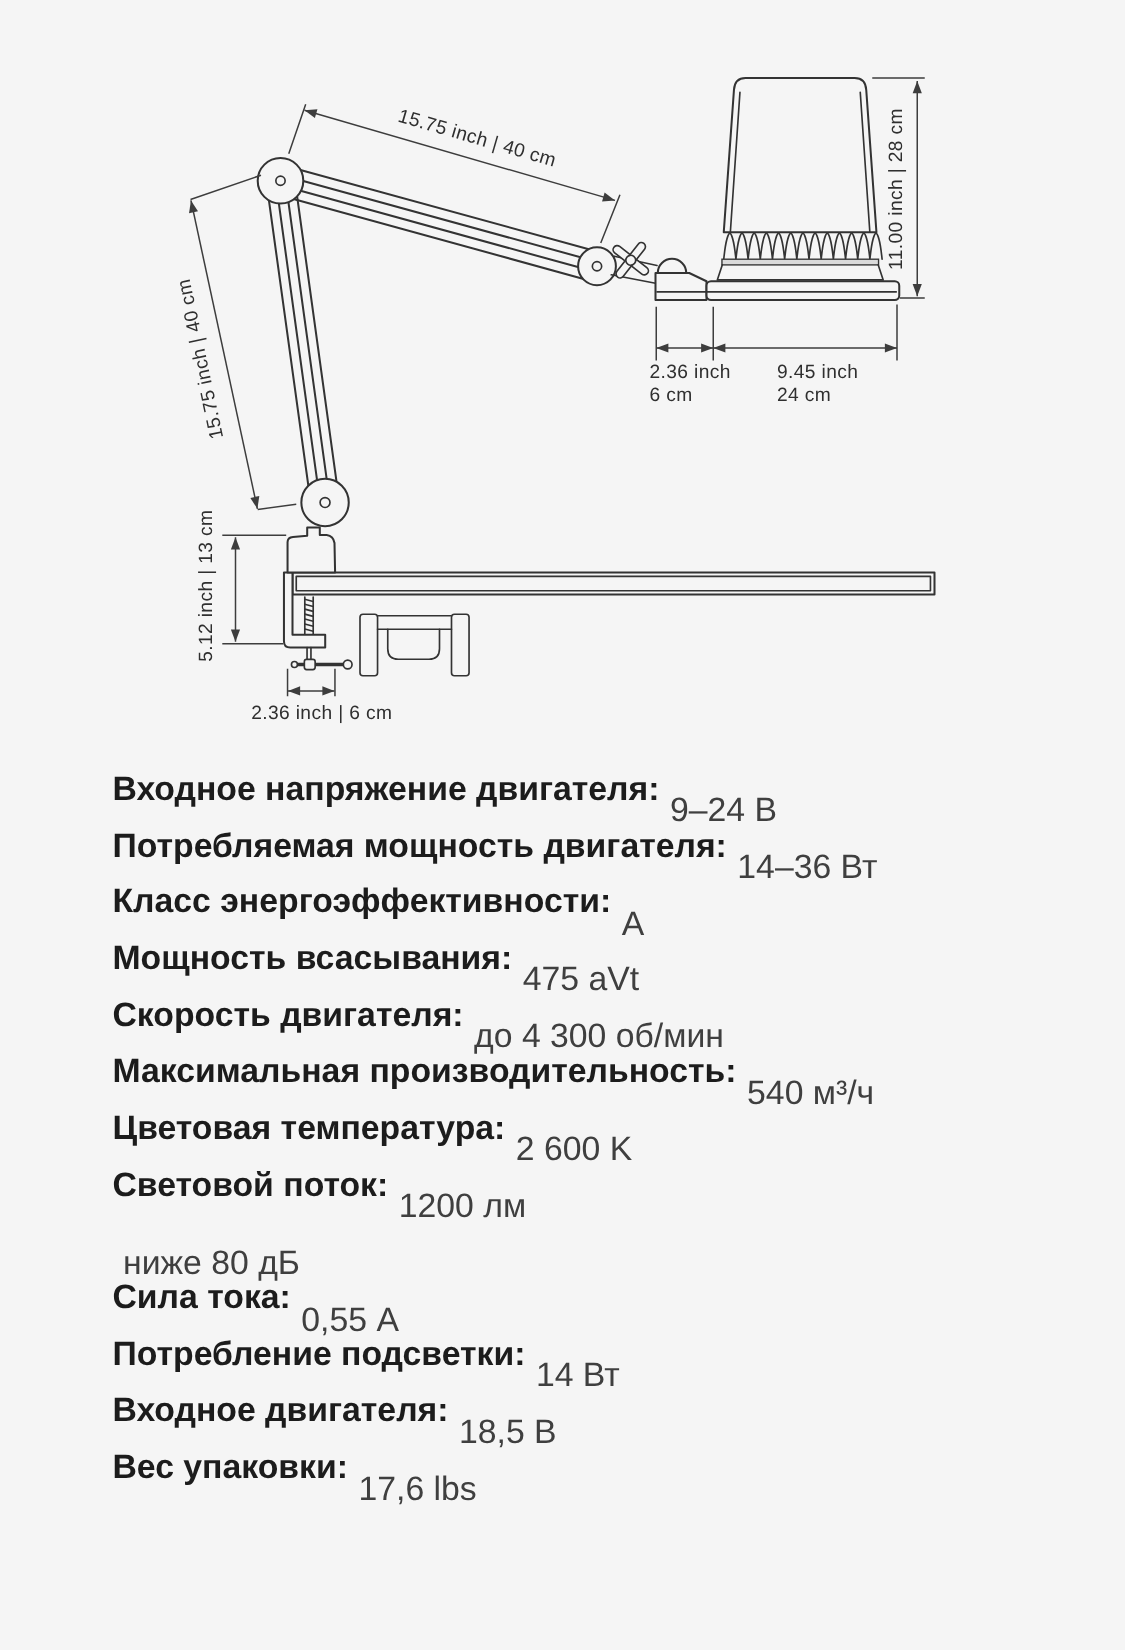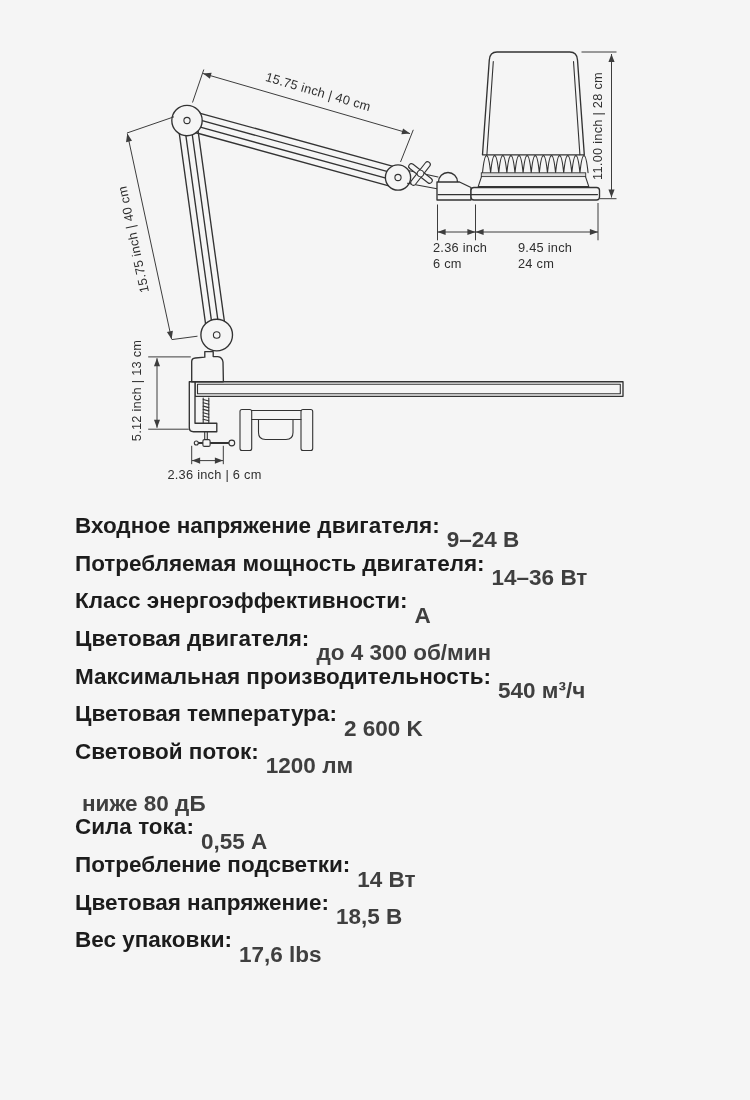--- a/index.html
+++ b/index.html
@@ -14,21 +14,21 @@
   .stf{stroke:var(--line,#333);stroke-width:1.35;fill:var(--background,#f5f5f5);stroke-linejoin:round;}
   .thin{stroke-width:1.1;}
   .hb{stroke:var(--line,#333);stroke-width:2.2;stroke-linecap:round;fill:none;}
   .band{fill:var(--band,#dadada);stroke:var(--line,#333);stroke-width:.9;}
   .dl{stroke:var(--dim,#3d3d3d);stroke-width:1;fill:none;}
   .dt{font-family:"Liberation Sans",sans-serif;font-size:12.8px;fill:#2f2f2f;letter-spacing:.25px;}
   .mid{text-anchor:middle;}
   .specs{position:absolute;left:75px;top:507px;}
   .row{height:37.7px;display:flex;align-items:center;white-space:nowrap;font-size:22.5px;}
   .lbl{font-weight:700;color:var(--ink,#1c1c1c);}
-  .val{font-weight:700;color:var(--value,#3f3f3f);margin-left:7px;margin-top:29px;}
+  .val{font-weight:400;color:var(--value,#3f3f3f);margin-left:7px;margin-top:29px;}
 </style>
 </head>
 <body>
 
 <svg class="diagram" width="750" height="500" viewBox="0 0 750 500">
   <defs>
     <marker id="arr" viewBox="0 0 10 8" refX="9.5" refY="4" markerWidth="9" markerHeight="7.2" orient="auto-start-reverse">
       <path d="M9.5,4 L0.5,0.6 L0.5,7.4 Z" fill="#3d3d3d"></path>
     </marker>
   </defs>
@@ -149,21 +149,25 @@
     </div>
   <div class="row">
       <span class="lbl">Потребляемая мощность двигателя:</span>
       <span class="val">14–36 Вт</span>
     </div>
   <div class="row">
       <span class="lbl">Класс энергоэффективности:</span>
       <span class="val">А</span>
     </div>
   <div class="row">
-      <span class="lbl">Цветовая двигателя:</span>
+      <span class="lbl">Мощность всасывания:</span>
+      <span class="val">475 aVt</span>
+    </div>
+  <div class="row">
+      <span class="lbl">Скорость двигателя:</span>
       <span class="val">до 4 300 об/мин</span>
     </div>
   <div class="row">
       <span class="lbl">Максимальная производительность:</span>
       <span class="val">540 м³/ч</span>
     </div>
   <div class="row">
       <span class="lbl">Цветовая температура:</span>
       <span class="val">2 600 K</span>
     </div>
@@ -176,20 +180,20 @@
     </div>
   <div class="row">
       <span class="lbl">Сила тока:</span>
       <span class="val">0,55 А</span>
     </div>
   <div class="row">
       <span class="lbl">Потребление подсветки:</span>
       <span class="val">14 Вт</span>
     </div>
   <div class="row">
-      <span class="lbl">Цветовая напряжение:</span>
+      <span class="lbl">Входное двигателя:</span>
       <span class="val">18,5 В</span>
     </div>
   <div class="row">
       <span class="lbl">Вес упаковки:</span>
       <span class="val">17,6 lbs</span>
     </div>
 </div>
 
 </body></html>

